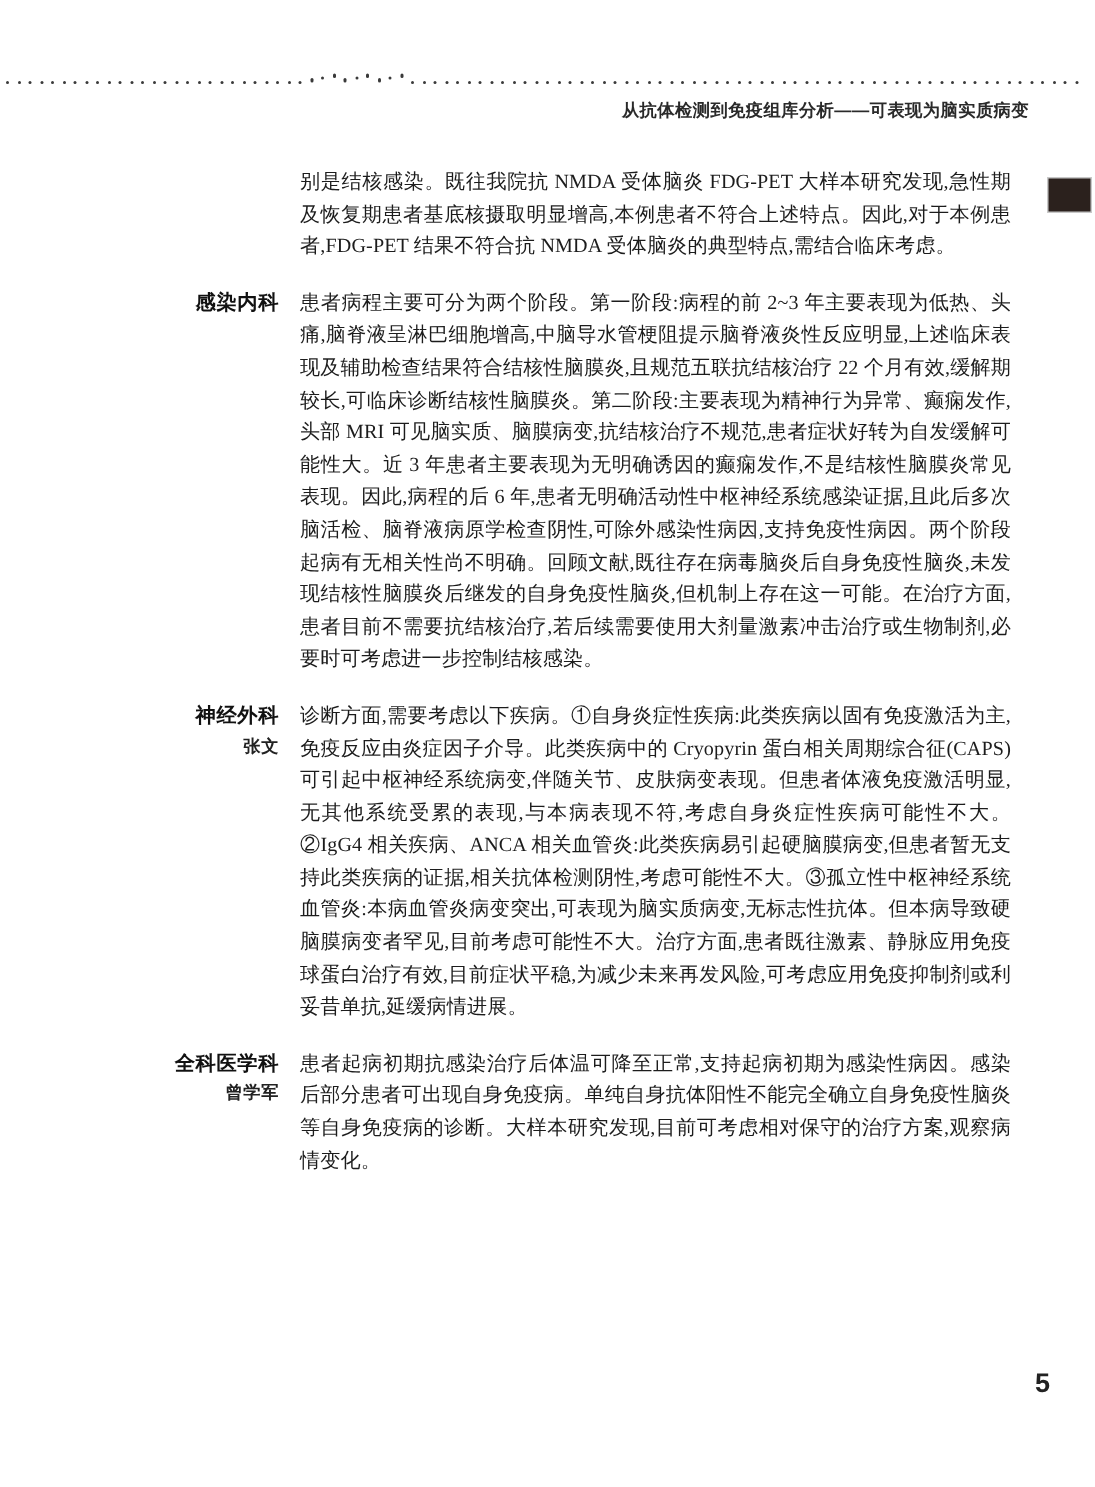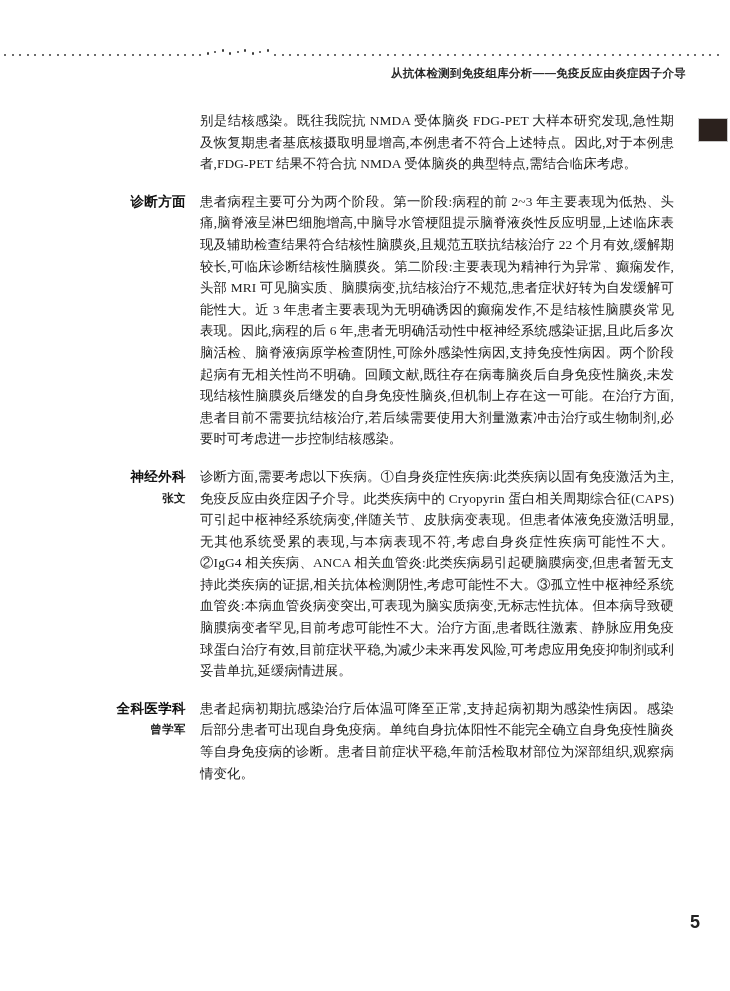--- a/index.html
+++ b/index.html
@@ -220,47 +220,47 @@
     <span class="dot" style="left: 664px;"></span>
     <span class="dot" style="left: 671.5px;"></span>
     <span class="dot" style="left: 679px;"></span>
     <span class="dot" style="left: 686.5px;"></span>
     <span class="dot" style="left: 694px;"></span>
     <span class="dot" style="left: 701.5px;"></span>
     <span class="dot" style="left: 709px;"></span>
     <span class="dot" style="left: 716.5px;"></span>
   </div>
 
-<div class="running-head">从抗体检测到免疫组库分析——免疫反应由炎症因子介导</div>
+<div class="running-head">从抗体检测到免疫组库分析——可表现为脑实质病变</div>
 
 <div class="thumb-tab"></div>
 
 <div class="page-body" id="pageBody">
     <div class="para-block lead-block">
       <div class="speaker">
         <span class="dept"></span>
         <span class="person"></span>
       </div>
       <div class="body-text">别是结核感染。既往我院抗 NMDA 受体脑炎 FDG-PET 大样本研究发现,急性期及恢复期患者基底核摄取明显增高,本例患者不符合上述特点。因此,对于本例患者,FDG-PET 结果不符合抗 NMDA 受体脑炎的典型特点,需结合临床考虑。</div>
     </div>
     <div class="para-block">
       <div class="speaker">
-        <span class="dept">诊断方面</span>
+        <span class="dept">感染内科</span>
       </div>
       <div class="body-text">患者病程主要可分为两个阶段。第一阶段:病程的前 2~3 年主要表现为低热、头痛,脑脊液呈淋巴细胞增高,中脑导水管梗阻提示脑脊液炎性反应明显,上述临床表现及辅助检查结果符合结核性脑膜炎,且规范五联抗结核治疗 22 个月有效,缓解期较长,可临床诊断结核性脑膜炎。第二阶段:主要表现为精神行为异常、癫痫发作,头部 MRI 可见脑实质、脑膜病变,抗结核治疗不规范,患者症状好转为自发缓解可能性大。近 3 年患者主要表现为无明确诱因的癫痫发作,不是结核性脑膜炎常见表现。因此,病程的后 6 年,患者无明确活动性中枢神经系统感染证据,且此后多次脑活检、脑脊液病原学检查阴性,可除外感染性病因,支持免疫性病因。两个阶段起病有无相关性尚不明确。回顾文献,既往存在病毒脑炎后自身免疫性脑炎,未发现结核性脑膜炎后继发的自身免疫性脑炎,但机制上存在这一可能。在治疗方面,患者目前不需要抗结核治疗,若后续需要使用大剂量激素冲击治疗或生物制剂,必要时可考虑进一步控制结核感染。</div>
     </div>
     <div class="para-block">
       <div class="speaker">
         <span class="dept">神经外科</span>
         <span class="person">张文</span>
       </div>
       <div class="body-text">诊断方面,需要考虑以下疾病。①自身炎症性疾病:此类疾病以固有免疫激活为主,免疫反应由炎症因子介导。此类疾病中的 Cryopyrin 蛋白相关周期综合征(CAPS)可引起中枢神经系统病变,伴随关节、皮肤病变表现。但患者体液免疫激活明显,无其他系统受累的表现,与本病表现不符,考虑自身炎症性疾病可能性不大。②IgG4 相关疾病、ANCA 相关血管炎:此类疾病易引起硬脑膜病变,但患者暂无支持此类疾病的证据,相关抗体检测阴性,考虑可能性不大。③孤立性中枢神经系统血管炎:本病血管炎病变突出,可表现为脑实质病变,无标志性抗体。但本病导致硬脑膜病变者罕见,目前考虑可能性不大。治疗方面,患者既往激素、静脉应用免疫球蛋白治疗有效,目前症状平稳,为减少未来再发风险,可考虑应用免疫抑制剂或利妥昔单抗,延缓病情进展。</div>
     </div>
     <div class="para-block">
       <div class="speaker">
         <span class="dept">全科医学科</span>
         <span class="person">曾学军</span>
       </div>
-      <div class="body-text">患者起病初期抗感染治疗后体温可降至正常,支持起病初期为感染性病因。感染后部分患者可出现自身免疫病。单纯自身抗体阳性不能完全确立自身免疫性脑炎等自身免疫病的诊断。患者目前症状平稳,年前活检取材部位为深部组织,观察病情变化。</div>
+      <div class="body-text">患者起病初期抗感染治疗后体温可降至正常,支持起病初期为感染性病因。感染后部分患者可出现自身免疫病。单纯自身抗体阳性不能完全确立自身免疫性脑炎等自身免疫病的诊断。大样本研究发现,目前可考虑相对保守的治疗方案,观察病情变化。</div>
     </div>
   </div>
 
 <div class="folio">5</div>
 
 </body></html>

